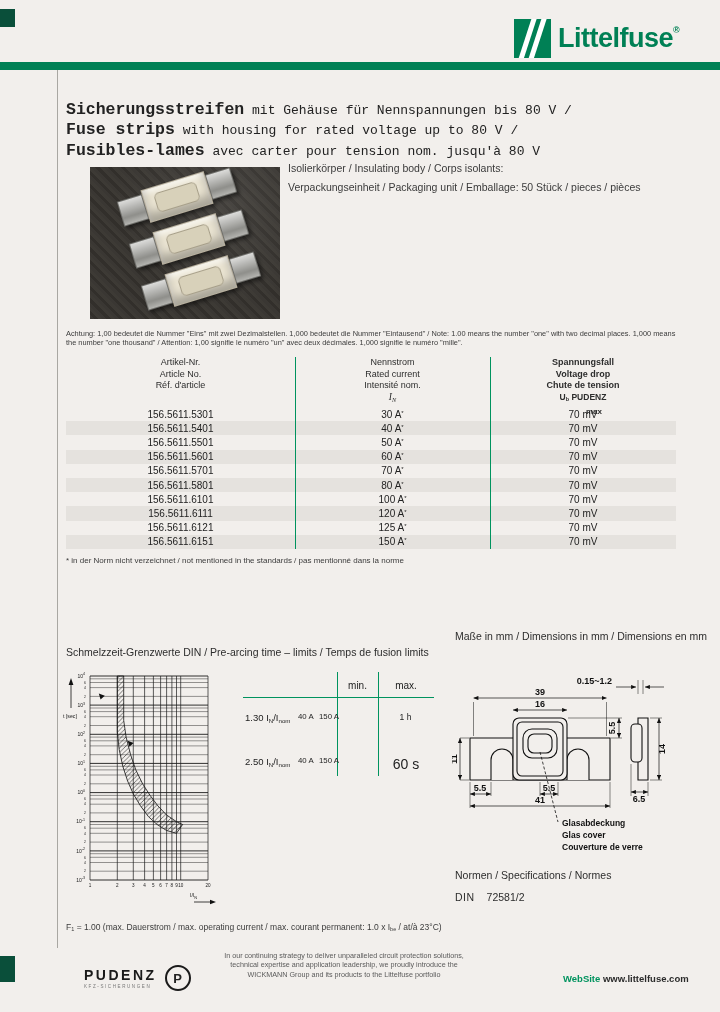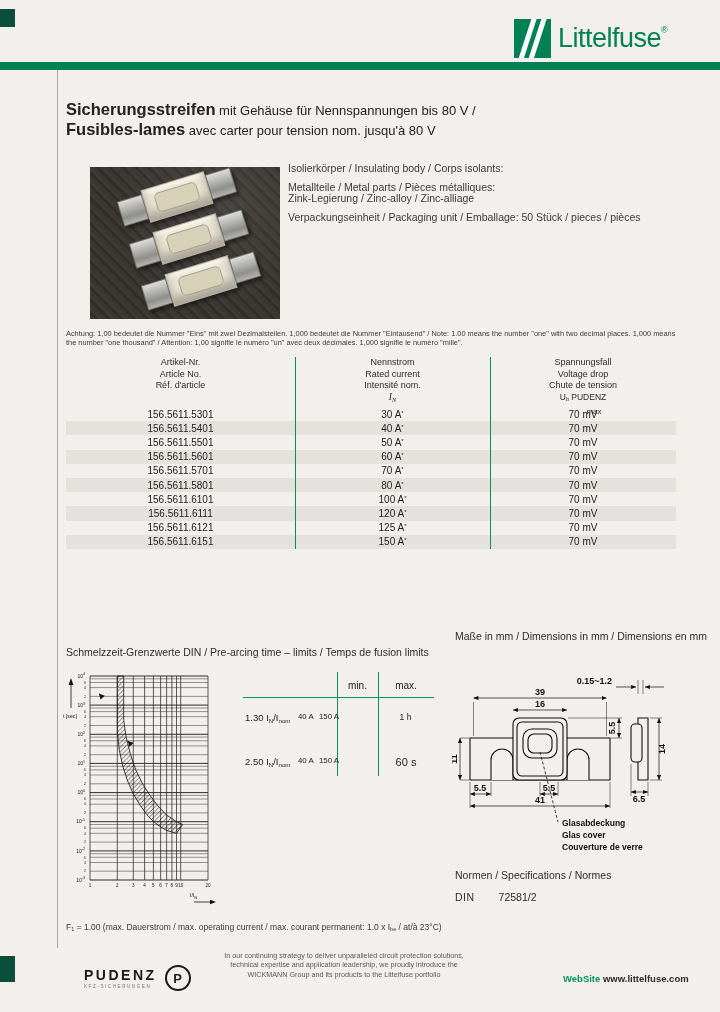--- a/index.html
+++ b/index.html
@@ -12,25 +12,25 @@
   .corner-tab{position:absolute;left:0;background:#0a4f3a;}
   .corner-tab.top{top:9px;width:15px;height:18px;}
   .corner-tab.bottom{top:956px;width:15px;height:26px;}
   .green-bar{position:absolute;left:0;top:62px;width:720px;height:8px;background:#008055;}
   .vline{position:absolute;left:57px;top:70px;width:1px;height:878px;background:#a9a7a2;}
   .logo{position:absolute;left:514px;top:19px;display:flex;align-items:center;}
   .logo-mark{position:relative;width:37px;height:39px;background:#008055;overflow:hidden;margin-right:7px;}
   .logo-mark .slash{position:absolute;top:-6px;width:5px;height:52px;background:#fff;transform:rotate(18deg);}
   .logo-mark .s1{left:11px;}
   .logo-mark .s2{left:21px;}
-  .logo-text{font-size:27px;font-weight:normal;color:#008055;letter-spacing:-0.5px;}
+  .logo-text{font-size:27px;font-weight:bold;color:#008055;letter-spacing:-0.5px;}
   .logo-reg{font-size:9px;color:#008055;vertical-align:14px;}
 
   
-  .title-block{position:absolute;left:66px;top:100px;line-height:19.3px;}
+  .title-block{position:absolute;left:66px;top:100px;line-height:19.3px;font-family:Liberation Mono, monospace;}
   .title-block b{font-size:16.5px;}
   .title-block span{font-size:13px;}
 
   
   .photo{position:absolute;left:90px;top:167px;width:190px;height:152px;
          background:
            radial-gradient(circle at 70% 20%, rgba(255,255,255,0.08), transparent 60%),
            repeating-linear-gradient(45deg,#3a3733 0 3px,#322f2b 3px 6px,#3d3a35 6px 9px),
            #34312d;}
   .fuse{position:absolute;width:118px;height:32px;display:flex;align-items:center;transform:rotate(-17deg);filter:drop-shadow(2px 3px 2px rgba(0,0,0,0.5));}
@@ -43,21 +43,21 @@
   .specs .blk{margin-bottom:7px;}
 
   
   .note{position:absolute;left:66px;top:329px;width:612px;font-size:7.4px;line-height:9px;color:#3b3b3b;}
 
   
   .ptable{position:absolute;left:66px;top:357px;width:610px;}
   .ptable .divider{position:absolute;top:0;width:1px;height:192px;background:#00935e;}
   .ptable .d1{left:229px;} .ptable .d2{left:424px;}
   .thead{display:flex;height:50px;font-size:9px;line-height:11.6px;text-align:center;color:#2d2d2d;}
-  .thead .hc1{width:229px;} .thead .hc2{width:195px;} .thead .hc3{width:186px;}
+  .thead .hc1{width:229px;} .thead .hc2{width:195px;} .thead .hc3{width:186px;font-weight:bold;}
   .sym{font-style:italic;font-size:9.5px;font-family:"Liberation Serif",serif;}
   .max-line{font-size:8px;padding-left:22px;}
   .tbody .trow{display:flex;height:14.2px;align-items:center;font-size:10px;}
   .tbody .trow.alt{background:#e5e2de;}
   .trow .c1{width:229px;text-align:center;}
   .trow .c2{width:195px;text-align:center;}
   .trow .c3{width:186px;text-align:center;}
 
   .footnote1{position:absolute;left:66px;top:556px;font-size:8px;color:#3b3b3b;}
 
@@ -70,34 +70,34 @@
   .limits .gv{position:absolute;top:0;width:1px;height:104px;background:#00935e;}
   .limits .gv1{left:94px;} .limits .gv2{left:135px;}
   .limits .gh{position:absolute;left:0;top:25px;width:191px;height:1px;background:#00935e;}
   .limits .hmin{position:absolute;left:94px;width:41px;top:8px;text-align:center;font-size:10px;}
   .limits .hmax{position:absolute;left:135px;width:56px;top:8px;text-align:center;font-size:10px;}
   .lrow{position:absolute;left:0;width:191px;height:12px;}
   .lrow .ll{position:absolute;left:2px;font-size:9.5px;white-space:nowrap;}
   .lrow .r1{position:absolute;left:55px;font-size:7.8px;}
   .lrow .r2{position:absolute;left:76px;font-size:7.8px;}
   .lrow .lmin{position:absolute;left:94px;width:41px;text-align:center;font-size:8.5px;margin-left:48px;}
-  .lrow .lmax{position:absolute;left:135px;width:56px;text-align:center;font-size:11px;}
+  .lrow .lmax{position:absolute;left:135px;width:56px;text-align:center;font-size:14px;}
 
   
   #dims-svg{position:absolute;left:452px;top:660px;}
   #dims-svg .ol{fill:none;stroke:#111;stroke-width:1.1;}
   #dims-svg .olbg{fill:#f2efec;stroke:#111;stroke-width:1.1;}
   #dims-svg .dl{stroke:#111;stroke-width:0.7;fill:none;}
   #dims-svg .ext{stroke:#111;stroke-width:0.5;}
   #dims-svg .dim{font-size:9px;font-weight:bold;fill:#111;font-family:"Liberation Sans",sans-serif;}
   #dims-svg .callout-t{font-size:8.5px;font-weight:bold;fill:#111;font-family:"Liberation Sans",sans-serif;}
 
   .normen{position:absolute;left:455px;top:864px;font-size:10.5px;line-height:22px;color:#2d2d2d;}
   .normen .din{letter-spacing:0.5px;}
-  .normen .din-num{margin-left:24px;}
+  .normen .din-num{margin-left:12px;}
 
   .footnote2{position:absolute;left:66px;top:922px;font-size:8.5px;color:#3b3b3b;}
 
   
   .pudenz{position:absolute;left:84px;top:965px;display:flex;align-items:center;}
   .pudenz-txt{font-size:14px;font-weight:bold;letter-spacing:2.5px;color:#1a1a1a;}
   .pudenz-sub{font-size:4.5px;letter-spacing:1.6px;color:#777;margin-top:1px;}
   .p-circle{width:22px;height:22px;border:2px solid #1a1a1a;border-radius:50%;margin-left:8px;
             display:flex;align-items:center;justify-content:center;font-weight:bold;font-size:13px;}
   .footer-text{position:absolute;left:210px;top:951px;width:268px;text-align:center;
@@ -118,20 +118,21 @@
   <div class="logo">
     <div class="logo-mark">
       <div class="slash s1"></div>
         <div class="slash s2"></div>
     </div>
     <div class="logo-text"><span>Littelfuse</span><span class="logo-reg">®</span></div>
   </div>
 
   <div class="title-block">
     <div><b>Sicherungsstreifen</b><span> mit Gehäuse für Nennspannungen bis 80 V /</span></div>
+    <div><b>Fuse strips</b><span> with housing for rated voltage up to 80 V /</span></div>
     <div><b>Fusibles-lames</b><span> avec carter pour tension nom. jusqu'à 80 V</span></div>
   </div>
 
   <div class="photo">
     <div class="fuse" style="left:28px;top:14px;">
       <div class="end"></div>
         <div class="body">
           <div class="win"></div>
         </div>
         <div class="end"></div>
@@ -148,24 +149,20 @@
         <div class="body">
           <div class="win"></div>
         </div>
         <div class="end"></div>
     </div>
   </div>
 
   <div class="specs">
     <div class="blk">
       <div>Isolierkörper / Insulating body / Corps isolants:</div>
-    </div>
-    <div class="blk">
-      <div>Metallteile / Metal parts / Pièces métalliques:</div>
-      <div>Zink-Legierung / Zinc-alloy / Zinc-alliage</div>
     </div>
     <div class="blk">
       <div>Verpackungseinheit / Packaging unit / Emballage: 50 Stück / pieces / pièces</div>
     </div>
   </div>
 
   <div class="note">Achtung: 1,00 bedeutet die Nummer "Eins" mit zwei Dezimalstellen. 1,000 bedeutet die Nummer "Eintausend" / Note: 1.00 means the number "one" with two decimal places. 1,000 means the number "one thousand" / Attention: 1,00 signifie le numéro "un" avec deux décimales. 1,000 signifie le numéro "mille".</div>
 
   <div class="ptable">
     <div class="divider d1"></div>
@@ -237,20 +234,21 @@
           <span class="c3">70 mV</span>
         </div>
         <div class="trow alt">
           <span class="c1">156.5611.6151</span>
           <span class="c2">150 A<sup>*</sup></span>
           <span class="c3">70 mV</span>
         </div>
       </div>
   </div>
 
+  <div class="footnote1">* in der Norm nicht verzeichnet / not mentioned in the standards / pas mentionné dans la norme</div>
 
   <div class="sec-title" style="left:66px;top:646px;">Schmelzzeit-Grenzwerte DIN  /  Pre-arcing time – limits  /  Temps de fusion limits</div>
 
   <svg id="chart-svg" width="178" height="248" viewBox="0 0 178 248">
       <defs>
         <pattern id="hatch" width="4.5" height="4.5" patternUnits="userSpaceOnUse">
           <path d="M0,4.5 L4.5,0" stroke="#111" stroke-width="0.55"></path>
         </pattern>
       </defs>
       <line x1="28.0" y1="10" x2="28.0" y2="214" stroke="#1a1a1a" stroke-width="0.7"></line>

